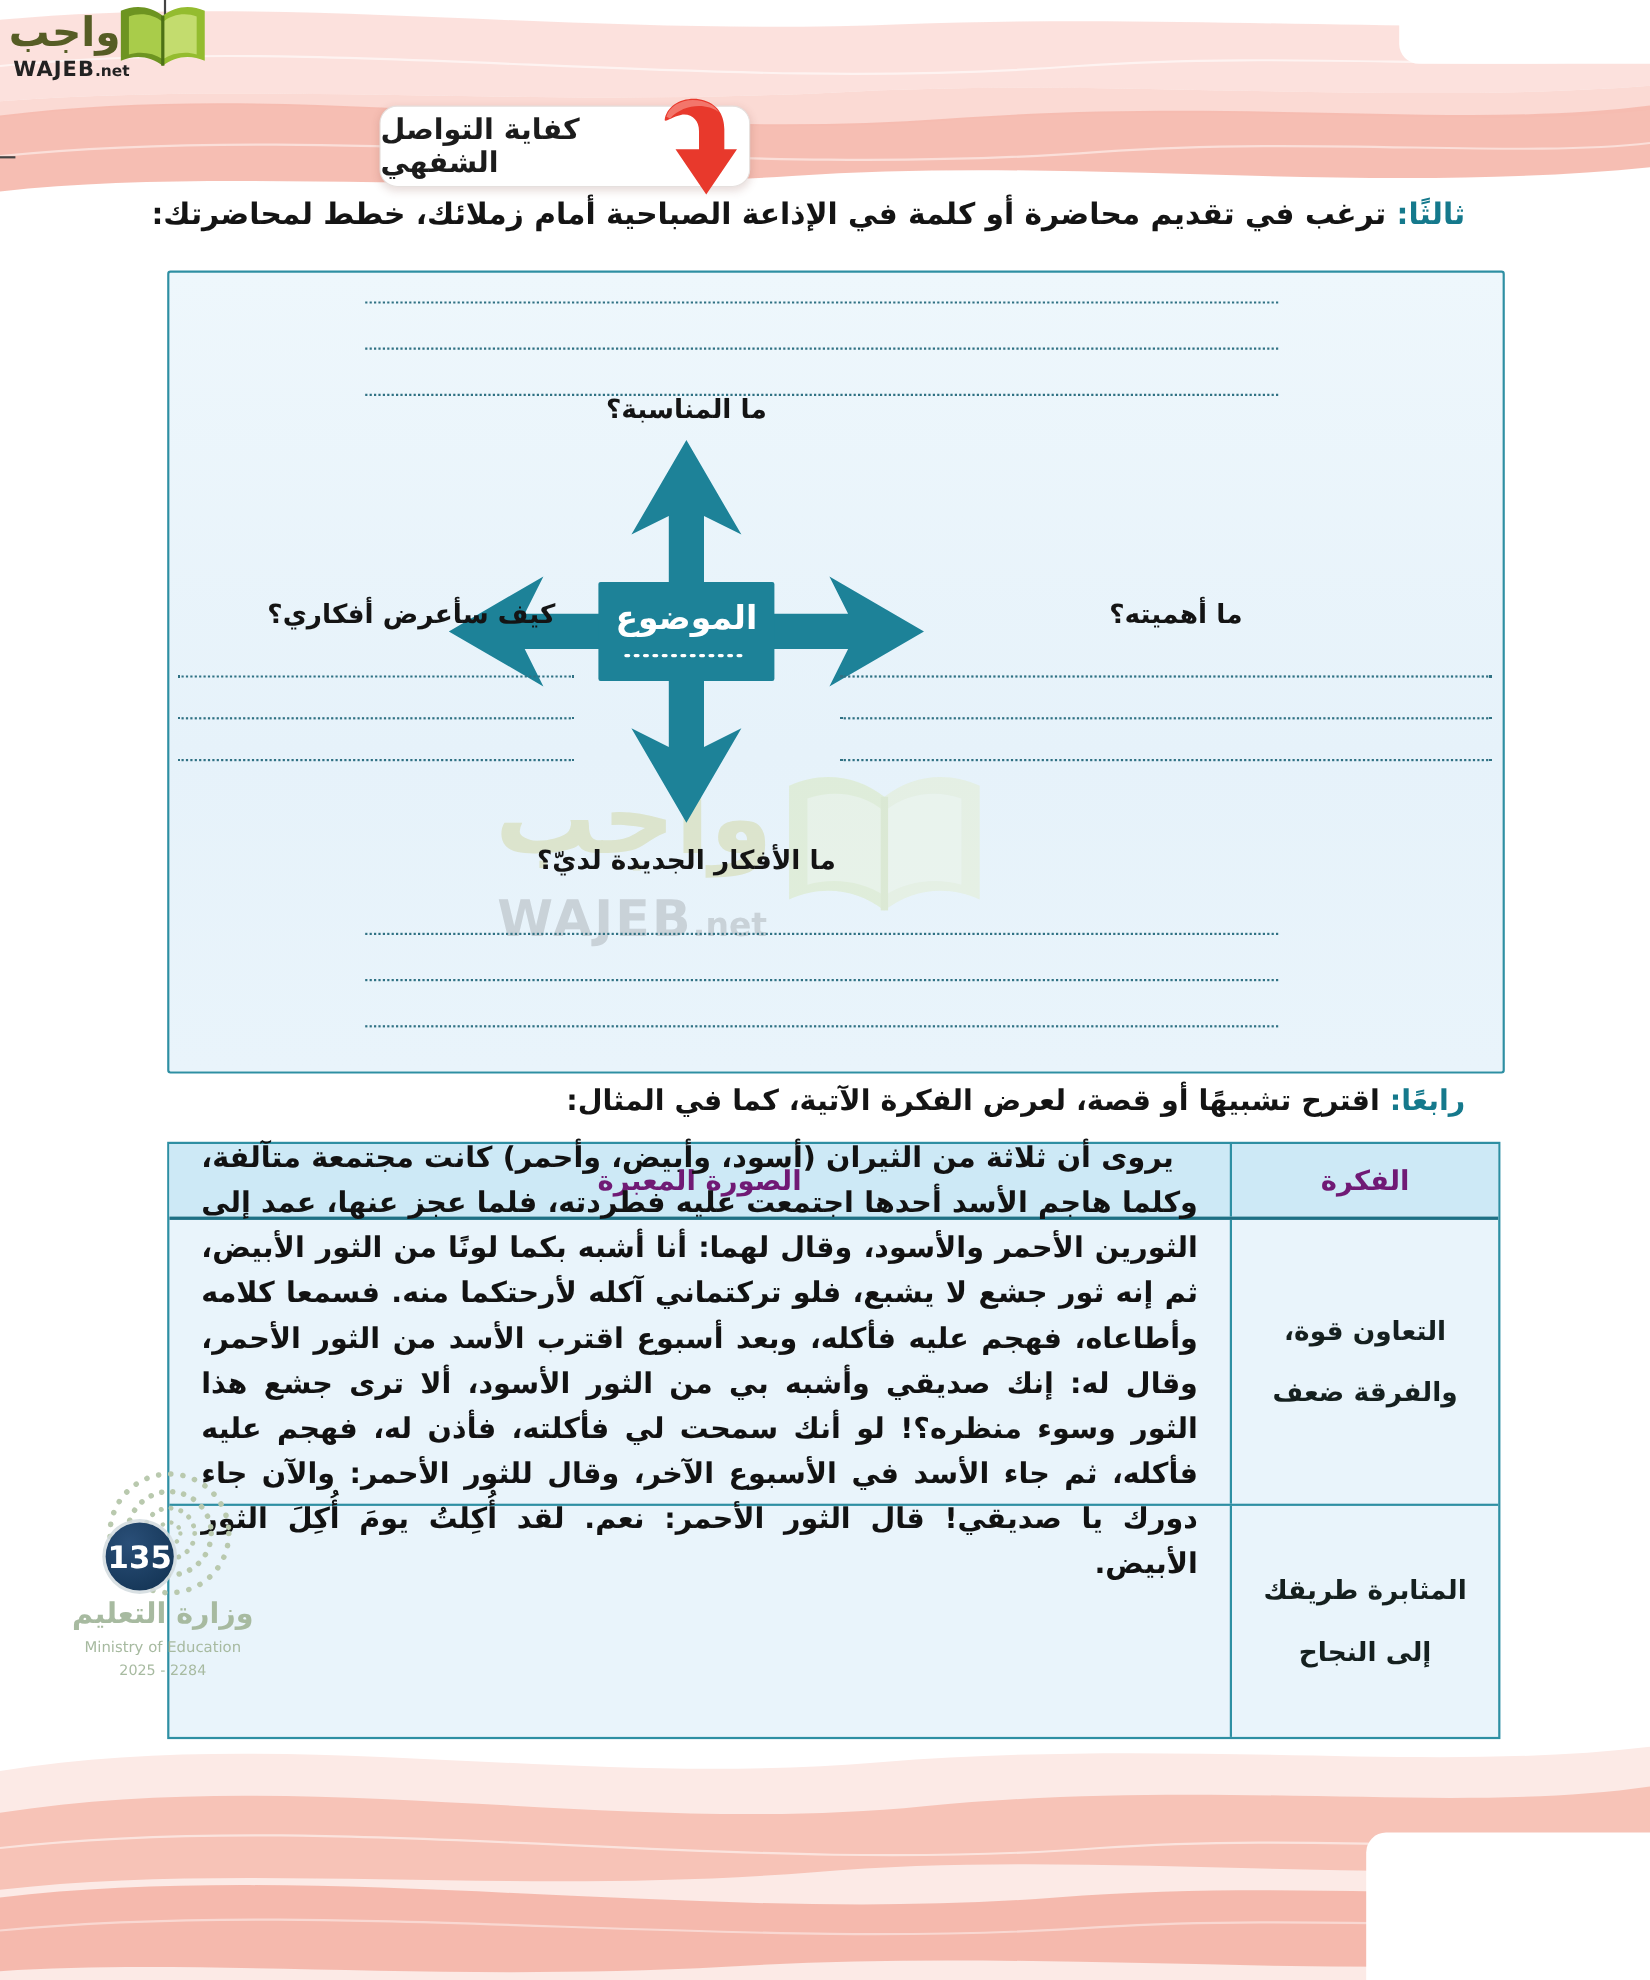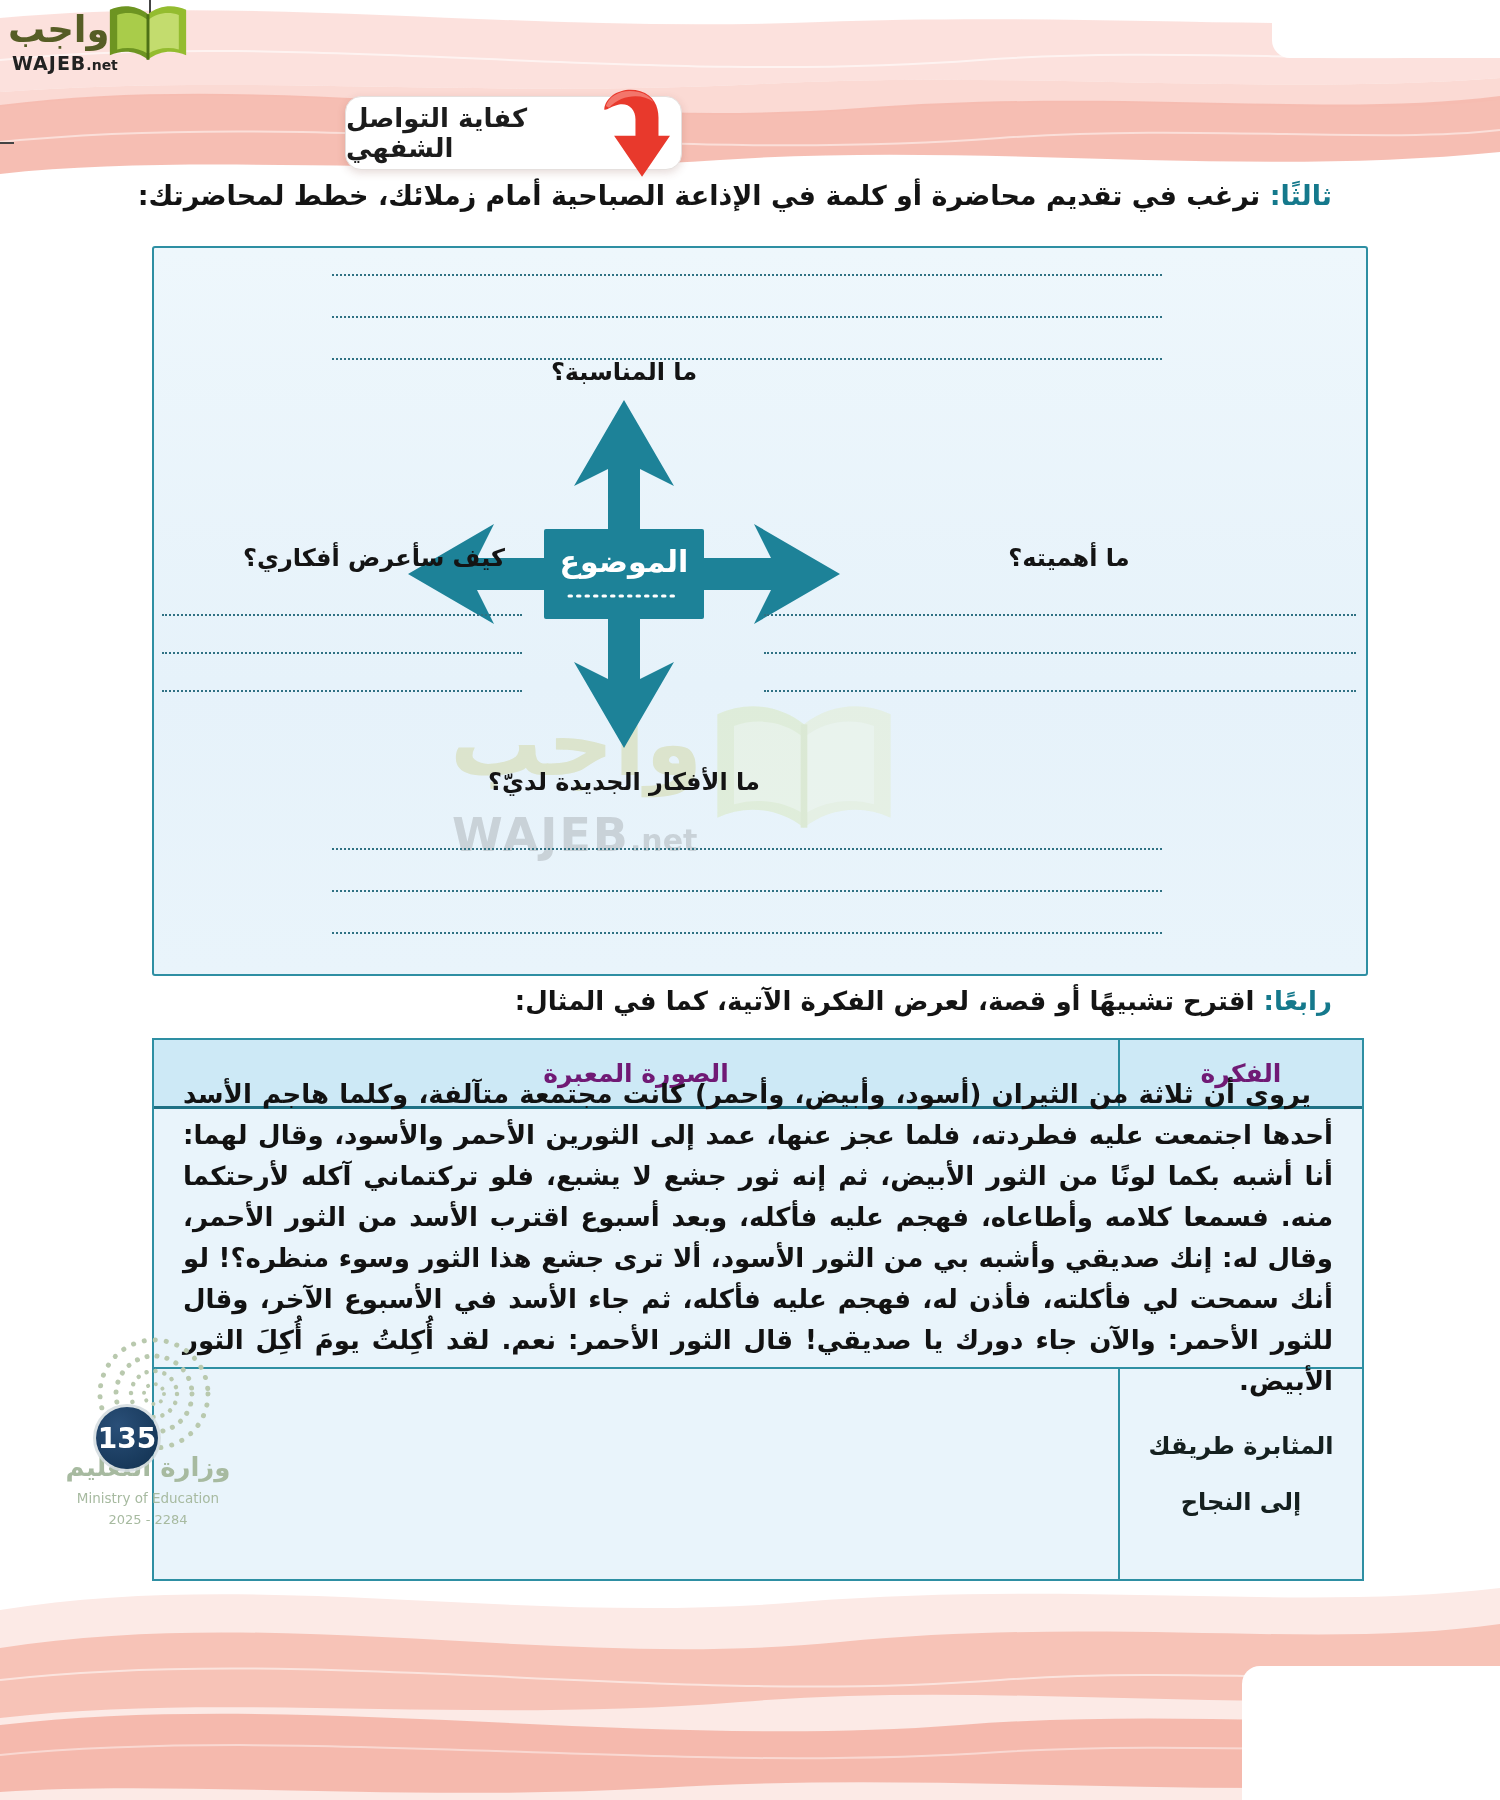--- a/index.html
+++ b/index.html
@@ -57,21 +57,21 @@
   .t-head .cell-story{justify-content:center;}
   .r1{height:258px;}
   .r2{height:210px;}
   .story-text{padding:6px 29px;font-size:26px;font-weight:bold;line-height:41px;color:#121212;
               text-align:justify;direction:rtl;text-indent:22px;overflow:hidden;}
   .idea-text{font-size:24px;line-height:2.35;padding:0 18px;direction:rtl;}
   
   .m-dots{position:absolute;left:56px;top:1336px;width:184px;height:132px;}
   .m-badge{position:absolute;left:96px;top:1384px;width:62px;height:62px;border-radius:50%;
            background:radial-gradient(circle at 35% 30%,#2a4f78,#10304f);color:#fff;font-size:28px;font-weight:bold;
-           display:flex;align-items:center;justify-content:center;box-shadow:0 0 0 3px rgba(210,218,222,.85);z-index:2;margin-top:23px;}
+           display:flex;align-items:center;justify-content:center;box-shadow:0 0 0 3px rgba(210,218,222,.85);z-index:2;}
   .m-ar{position:absolute;left:56px;top:1452px;width:184px;text-align:center;font-size:26px;font-weight:bold;
         color:#a7baa0;direction:rtl;}
   .m-en{position:absolute;left:56px;top:1490px;width:184px;text-align:center;font-size:13.5px;color:#a7baa0;}
   .m-yr{position:absolute;left:56px;top:1512px;width:184px;text-align:center;font-size:13px;color:#a7baa0;}
 </style>
 </head>
 <body>
 
 <div class="page">
 
@@ -158,20 +158,21 @@
   <div class="heading h4">
     <span class="marker">رابعًا:</span><span> اقترح تشبيهًا أو قصة، لعرض الفكرة الآتية، كما في المثال:</span>
   </div>
 
   <div class="xtable">
     <div class="t-row t-head">
       <div class="cell cell-idea">الفكرة</div>
       <div class="cell cell-story">الصورة المعبرة</div>
     </div>
     <div class="t-row body r1">
+      <div class="cell cell-idea idea-text">التعاون قوة، والفرقة ضعف</div>
       <div class="cell cell-story">
         <div class="story-text">يروى أن ثلاثة من الثيران (أسود، وأبيض، وأحمر) كانت مجتمعة متآلفة، وكلما هاجم الأسد أحدها اجتمعت عليه فطردته، فلما عجز عنها، عمد إلى الثورين الأحمر والأسود، وقال لهما: أنا أشبه بكما لونًا من الثور الأبيض، ثم إنه ثور جشع لا يشبع، فلو تركتماني آكله لأرحتكما منه. فسمعا كلامه وأطاعاه، فهجم عليه فأكله، وبعد أسبوع اقترب الأسد من الثور الأحمر، وقال له: إنك صديقي وأشبه بي من الثور الأسود، ألا ترى جشع هذا الثور وسوء منظره؟! لو أنك سمحت لي فأكلته، فأذن له، فهجم عليه فأكله، ثم جاء الأسد في الأسبوع الآخر، وقال للثور الأحمر: والآن جاء دورك يا صديقي! قال الثور الأحمر: نعم. لقد أُكِلتُ يومَ أُكِلَ الثور الأبيض.</div>
       </div>
     </div>
     <div class="t-row body r2">
       <div class="cell cell-idea idea-text">المثابرة طريقك إلى النجاح</div>
       <div class="cell cell-story">
         <div class="story-text"></div>
       </div>
     </div>

